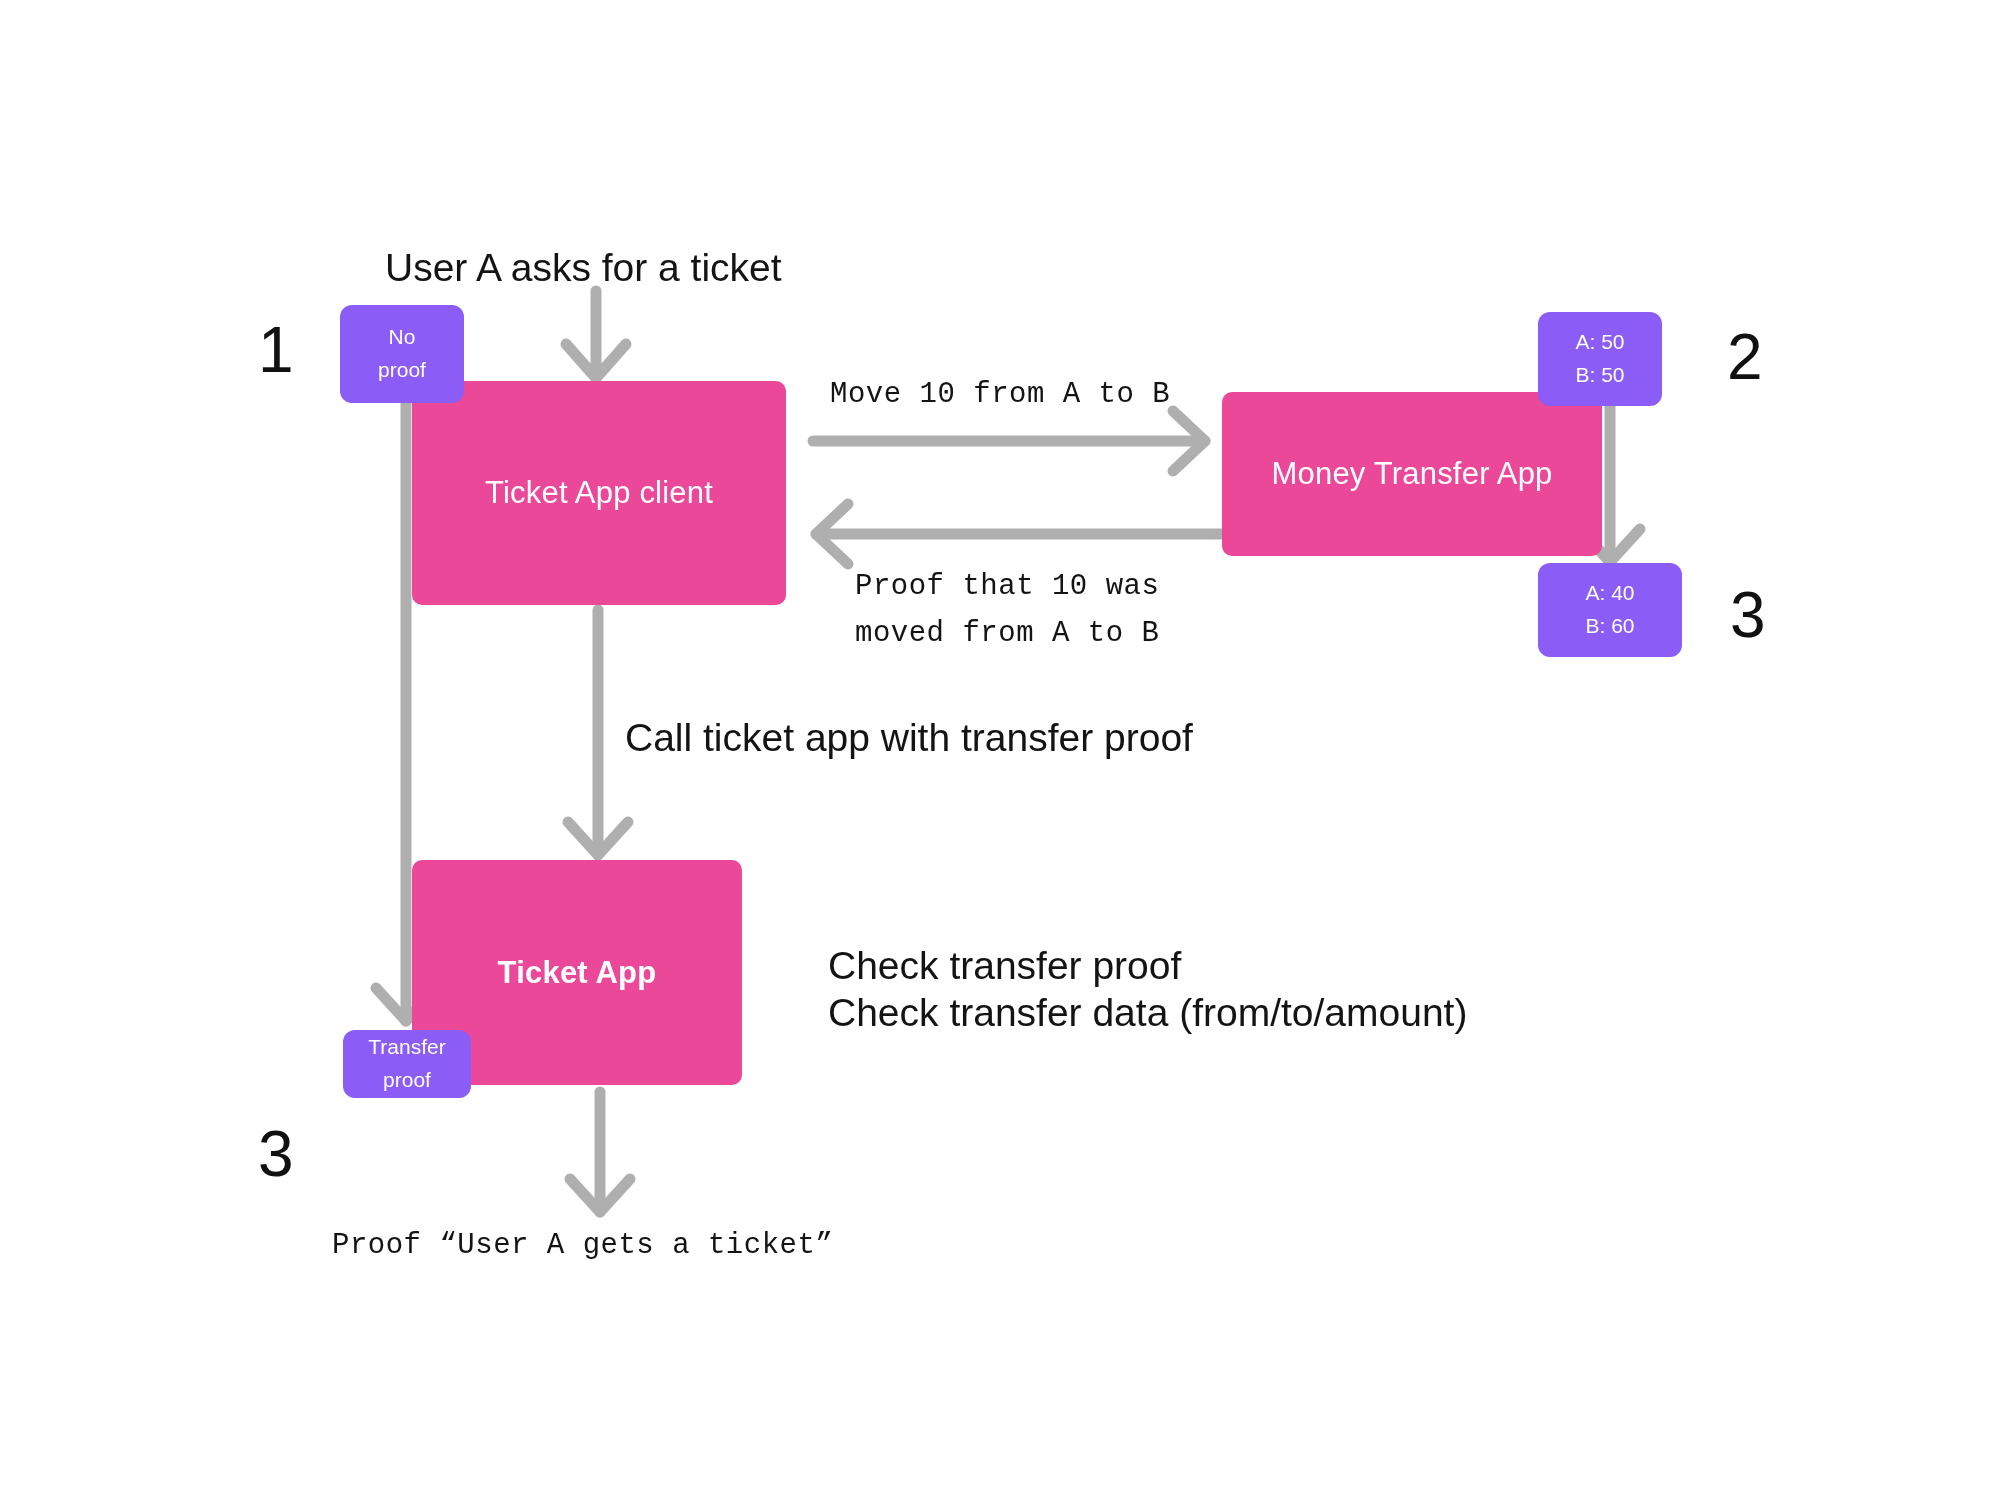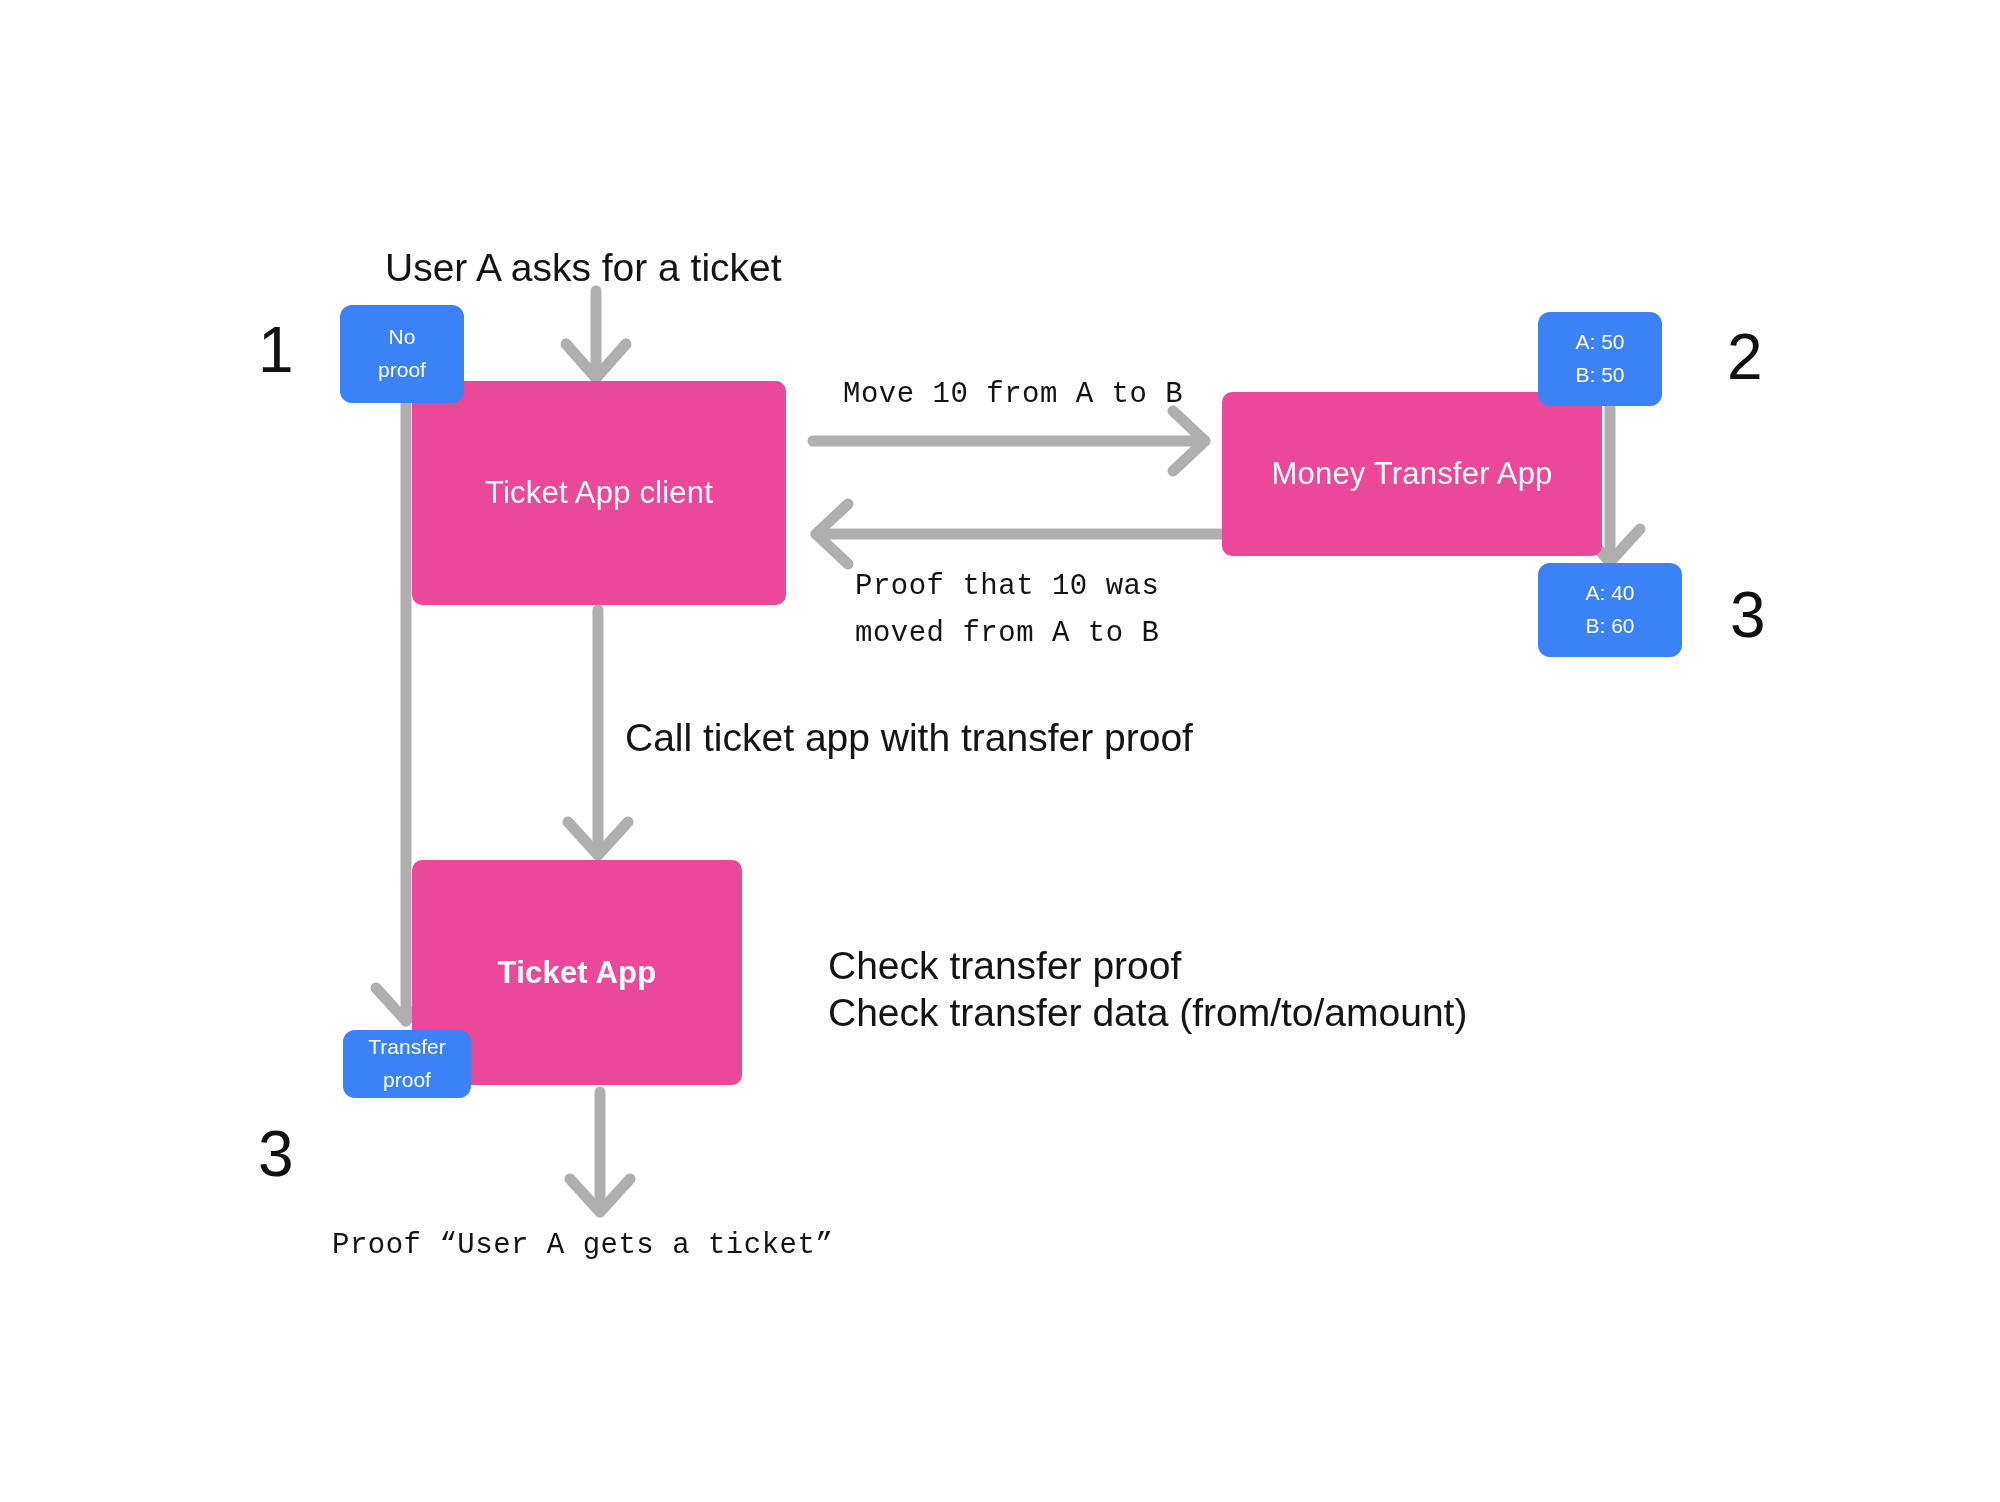--- a/index.html
+++ b/index.html
@@ -26,21 +26,21 @@
     align-items: center;
     justify-content: center;
     font-family: "Liberation Sans", sans-serif;
     font-size: 31px;
     letter-spacing: 0.2px;
     z-index: 3;
   }
 
   
   .badge {
-    background: #3b82f6;
+    background: #8b5cf6;
     border-radius: 12px;
     color: #ffffff;
     display: flex;
     flex-direction: column;
     align-items: center;
     justify-content: center;
     font-family: "Liberation Sans", sans-serif;
     font-size: 21px;
     line-height: 1.55;
     z-index: 5;
@@ -166,21 +166,21 @@
     <span>B: 60</span>
   </div>
 
   <div class="abs badge" style="left:343px; top:1030px; width:128px; height:68px;">
     <span>Transfer</span>
     <span>proof</span>
   </div>
 
   <div class="abs label" style="left:385px; top:246px;">User A asks for a ticket</div>
 
-  <div class="abs mono" style="left:830px; top:378px;margin-left:13px;">Move 10 from A to B</div>
+  <div class="abs mono" style="left:830px; top:378px;">Move 10 from A to B</div>
 
   <div class="abs mono" style="left:855px; top:570px;">Proof that 10 was</div>
 
   <div class="abs mono" style="left:855px; top:617px;text-align:right;">moved from A to B</div>
 
   <div class="abs label" style="left:625px; top:716px;">Call ticket app with transfer proof</div>
 
   <div class="abs label" style="left:828px; top:944px;">Check transfer proof</div>
 
   <div class="abs label" style="left:828px; top:991px;">Check transfer data (from/to/amount)</div>

